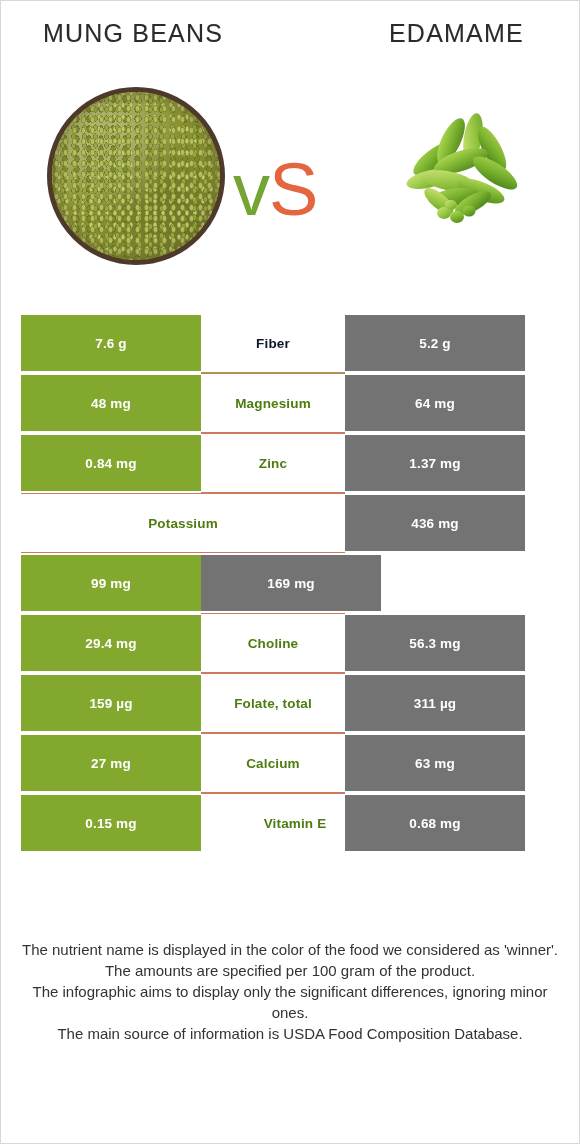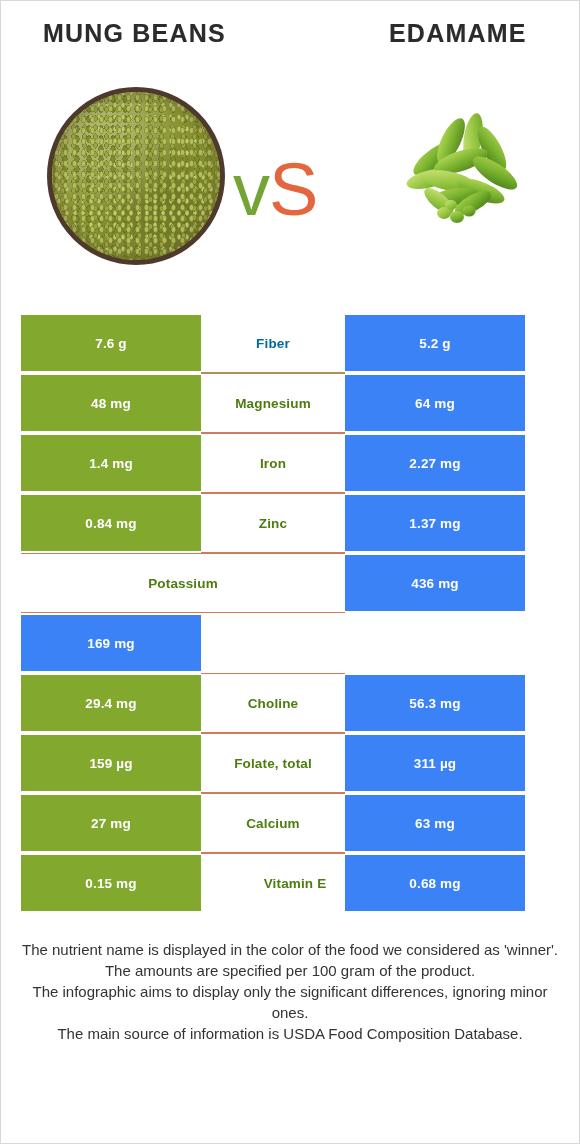--- a/index.html
+++ b/index.html
@@ -27,21 +27,21 @@
     position: absolute;
     top: 18px;
     left: 0;
     width: 580px;
     height: 44px;
   }
   .title {
     position: absolute;
     top: 0;
     font-family: "Liberation Sans", sans-serif;
-    font-weight: 700;
+    font-weight: 400;
     font-size: 25px;
     letter-spacing: 1.2px;
     color: #2b2b2b;
     white-space: nowrap;
     text-transform: uppercase;
     -webkit-text-stroke: 0.1px #2b2b2b;
   }
   .title-left  { left: 42px; }
   .title-right { left: 388px; }
 
@@ -136,36 +136,36 @@
     justify-content: center;
     color: #ffffff;
     font-size: 13.5px;
     font-weight: 600;
     letter-spacing: 0.15px;
     box-sizing: border-box;
     border-top: 2px solid #ffffff;
     border-bottom: 2px solid #ffffff;
   }
   .cell-left  { background: #82a92e; }
-  .cell-right { background: #3b82f6; }
+  .cell-right { background: #737373; }
 
   .cell-mid {
     flex: 1;
     display: flex;
     align-items: center;
     justify-content: center;
     background: #ffffff;
     font-size: 13.5px;
     font-weight: 600;
     letter-spacing: 0.15px;
     box-sizing: border-box;
     border-top: 1px solid transparent;
     border-bottom: 1px solid transparent;
   }
-  .row.win-left  .cell-mid { color: #0369a1; border-top-color: #8aa74f; border-bottom-color: #8aa74f; }
+  .row.win-left  .cell-mid { color: #0f172a; border-top-color: #8aa74f; border-bottom-color: #8aa74f; }
   .row.win-right .cell-mid { color: #4d7c0f; border-top-color: #cf7a5c; border-bottom-color: #cf7a5c; }
   .row:first-child .cell-mid { border-top-color: transparent; }
   .row:last-child  .cell-mid { border-bottom-color: transparent; padding-left: 44px; }
 
   
   .footer {
     position: absolute;
     left: 20px;
     top: 938px;
     width: 538px;
@@ -238,34 +238,30 @@
         <div class="cell-left">7.6 g</div>
         <div class="cell-mid">Fiber</div>
         <div class="cell-right">5.2 g</div>
       </div>
       <div class="row win-right">
         <div class="cell-left">48 mg</div>
         <div class="cell-mid">Magnesium</div>
         <div class="cell-right">64 mg</div>
       </div>
       <div class="row win-right">
-        <div class="cell-left">1.4 mg</div>
-        <div class="cell-mid">Iron</div>
-        <div class="cell-right">2.27 mg</div>
-      </div>
-      <div class="row win-right">
         <div class="cell-left">0.84 mg</div>
         <div class="cell-mid">Zinc</div>
         <div class="cell-right">1.37 mg</div>
       </div>
       <div class="row win-right">
         <div class="cell-mid">Potassium</div>
         <div class="cell-right">436 mg</div>
       </div>
       <div class="row win-right">
+        <div class="cell-left">99 mg</div>
         <div class="cell-right">169 mg</div>
       </div>
       <div class="row win-right">
         <div class="cell-left">29.4 mg</div>
         <div class="cell-mid">Choline</div>
         <div class="cell-right">56.3 mg</div>
       </div>
       <div class="row win-right">
         <div class="cell-left">159 µg</div>
         <div class="cell-mid">Folate, total</div>

